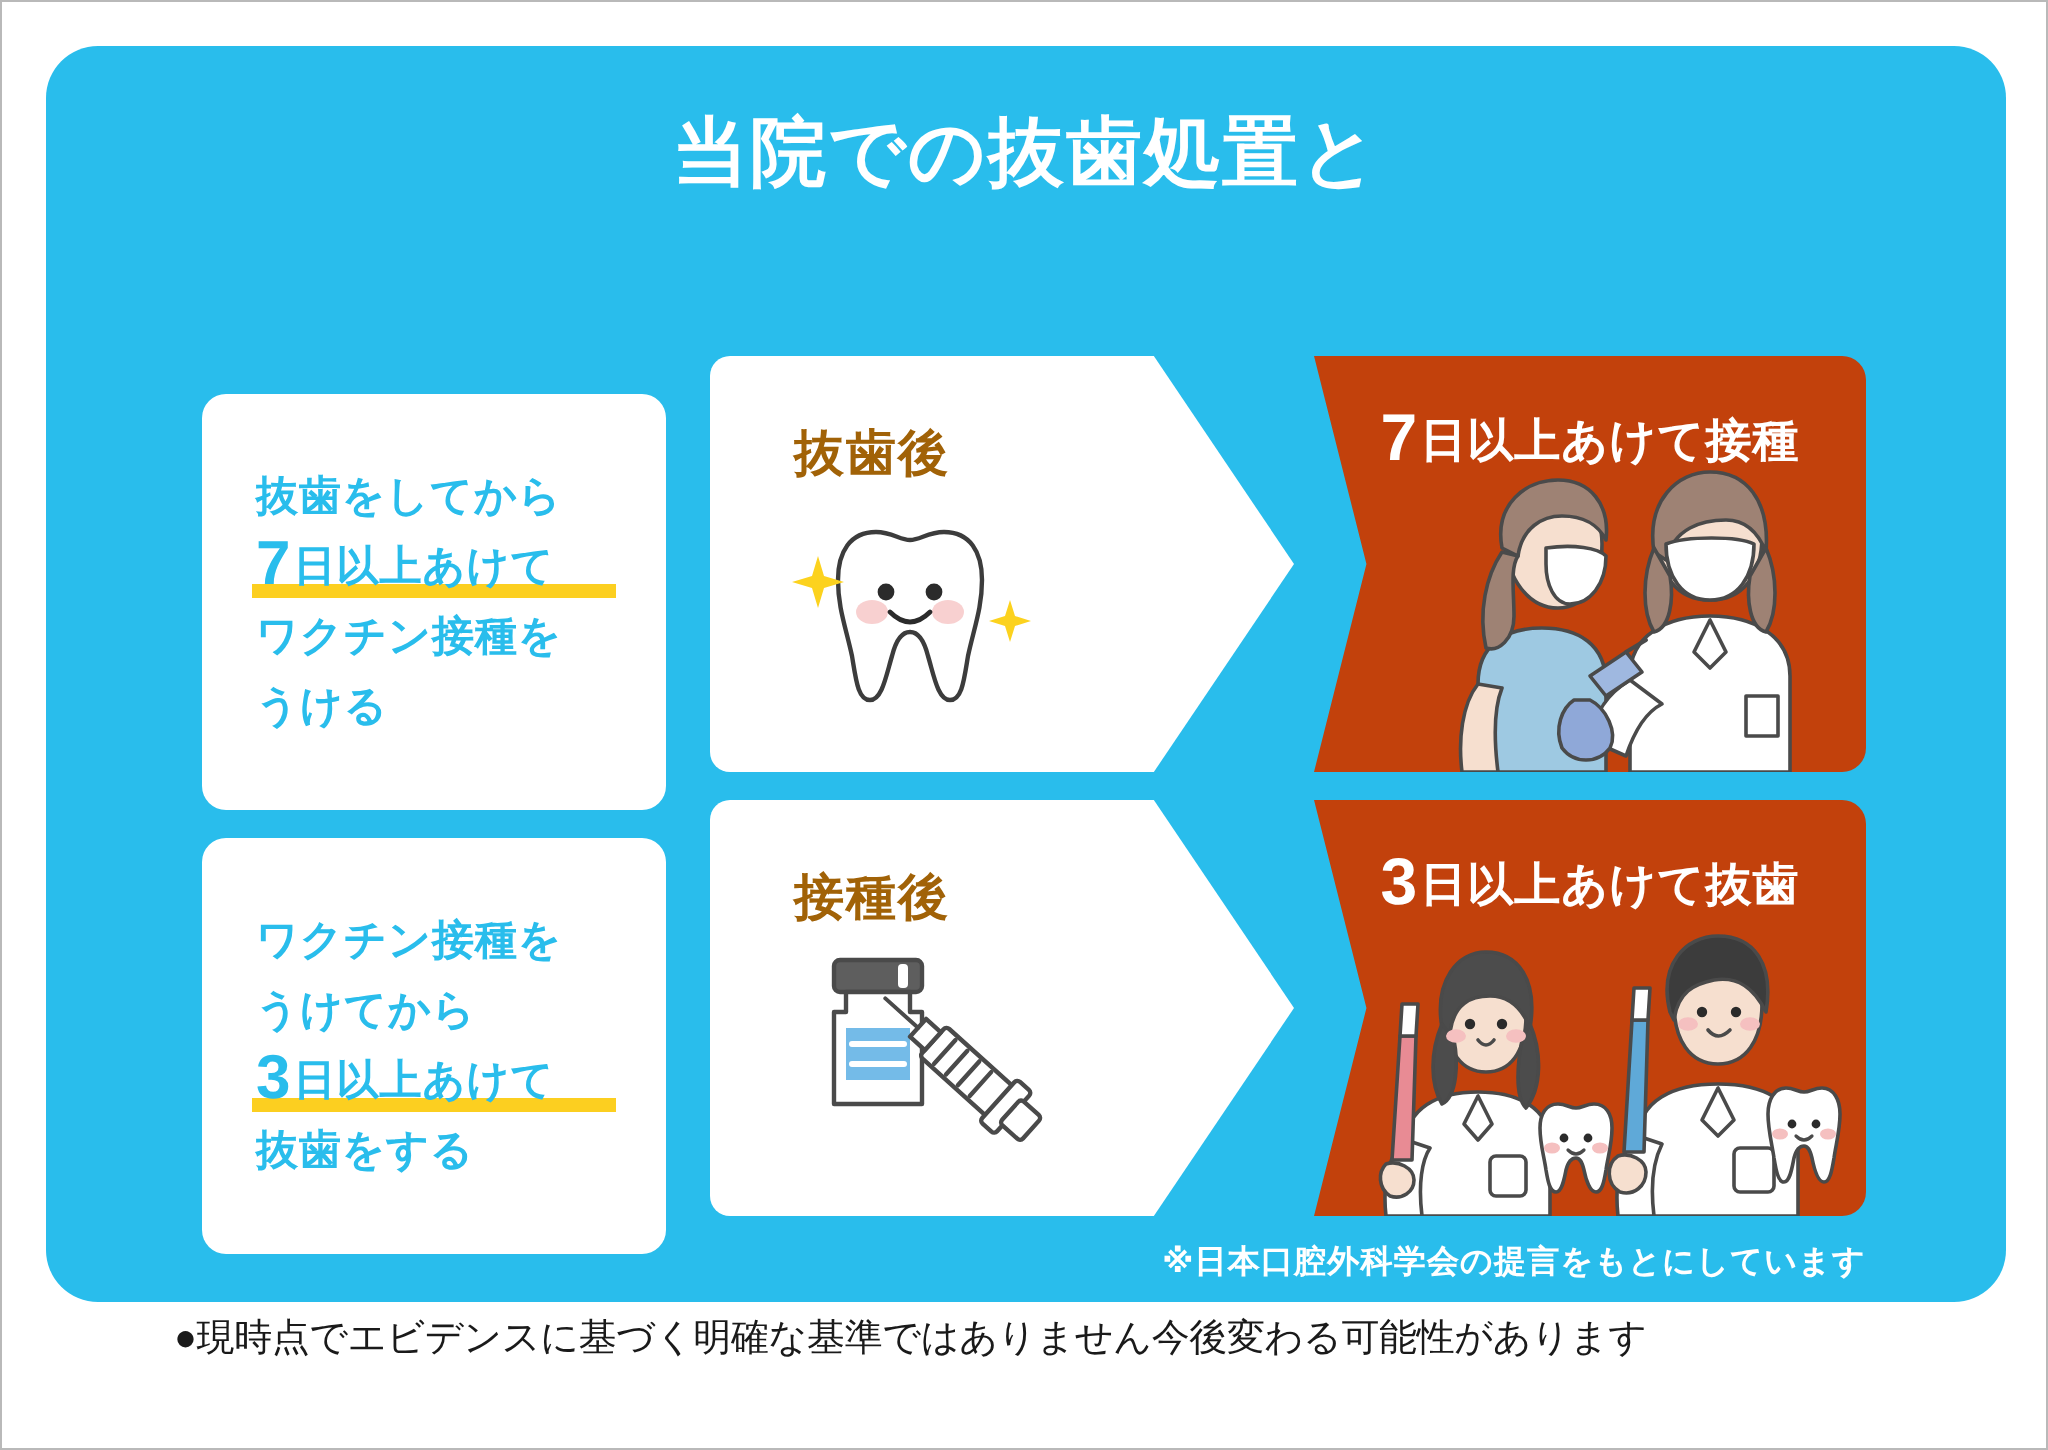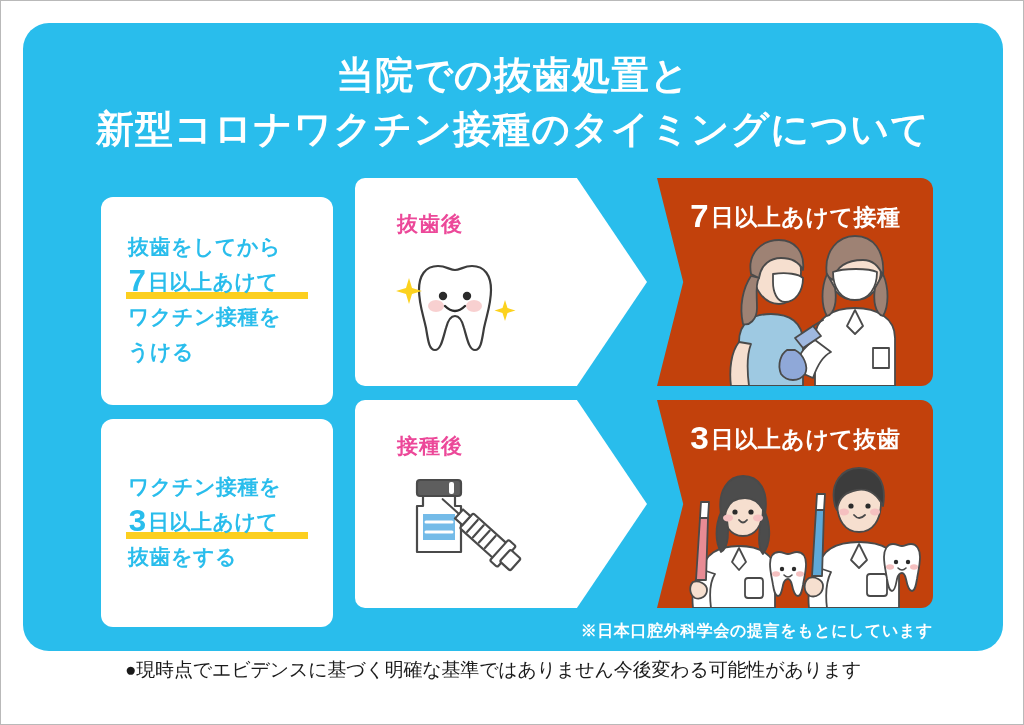--- a/index.html
+++ b/index.html
@@ -22,21 +22,20 @@
 
   
   .cyan-board {
     position: absolute;
     left: 22px;
     top: 22px;
     width: 980px;
     height: 628px;
     background: #29bdec;
     border-radius: 26px;
-    font-family: Liberation Mono, monospace;
   }
 
   
   .title-block {
     position: absolute;
     left: 0;
     top: 28px;
     width: 980px;
     text-align: center;
     color: #ffffff;
@@ -111,23 +110,23 @@
     width: 292px;
     height: 208px;
     background: #ffffff;
     border-radius: 10px 0 0 10px;
     clip-path: polygon(0 0, 76% 0, 100% 50%, 76% 100%, 0 100%);
   }
   .card-mid .mid-title {
     position: absolute;
     left: 42px;
     top: 32px;
-    color: #ec4899;
-    font-weight: bold;
-    font-size: 21px;
+    color: #a16207;
+    font-weight: bold;
+    font-size: 25px;
     letter-spacing: 1px;
   }
   .mid-art {
     position: absolute;
     left: 38px;
     top: 70px;
     width: 140px;
     height: 120px;
   }
 
@@ -182,40 +181,38 @@
     letter-spacing: 0.6px;
   }
 
   
   .bottom-notes {
     position: absolute;
     left: 86px;
     top: 655px;
     width: 900px;
     color: #1a1a1a;
-    margin-left: 38px;
   }
   .bottom-notes .note {
     display: block;
     font-size: 19px;
     line-height: 27px;
     letter-spacing: -0.2px;
     white-space: nowrap;
   }
 </style>
 </head>
 <body>
 
 <div id="poster">
 
   <div class="cyan-board">
 
     <div class="title-block">
       <span class="title-line l1">当院での抜歯処置と</span>
-      <span class="title-line l2">新型コロナワクチン接種のタイミングについて</span>
     </div>
 
     <div class="row row1">
 
       <div class="card-left">
         <span class="ln">抜歯をしてから</span>
         <span class="ln hl"><span class="big">7</span><span>日以上あけて</span></span>
         <span class="ln">ワクチン接種を</span>
         <span class="ln">うける</span>
       </div>
@@ -269,20 +266,21 @@
             <path d="M126 96 L136 90" stroke-width="2"></path>
           </g>
         </svg>
       </div>
     </div>
 
     <div class="row row2">
 
       <div class="card-left">
         <span class="ln">ワクチン接種を</span>
+        <span class="ln">うけてから</span>
         <span class="ln hl"><span class="big">3</span><span>日以上あけて</span></span>
         <span class="ln">抜歯をする</span>
       </div>
 
       <div class="card-mid">
         <div class="mid-title">接種後</div>
         <svg class="mid-art" viewBox="0 0 140 120">
           <g stroke="#4a4a4a" stroke-width="2.2" stroke-linejoin="round" stroke-linecap="round">
             <rect x="24" y="10" width="44" height="16" rx="3" fill="#5e5e5e"></rect>
             <rect x="56" y="12" width="5" height="12" rx="2" fill="#ffffff" stroke="none"></rect>

